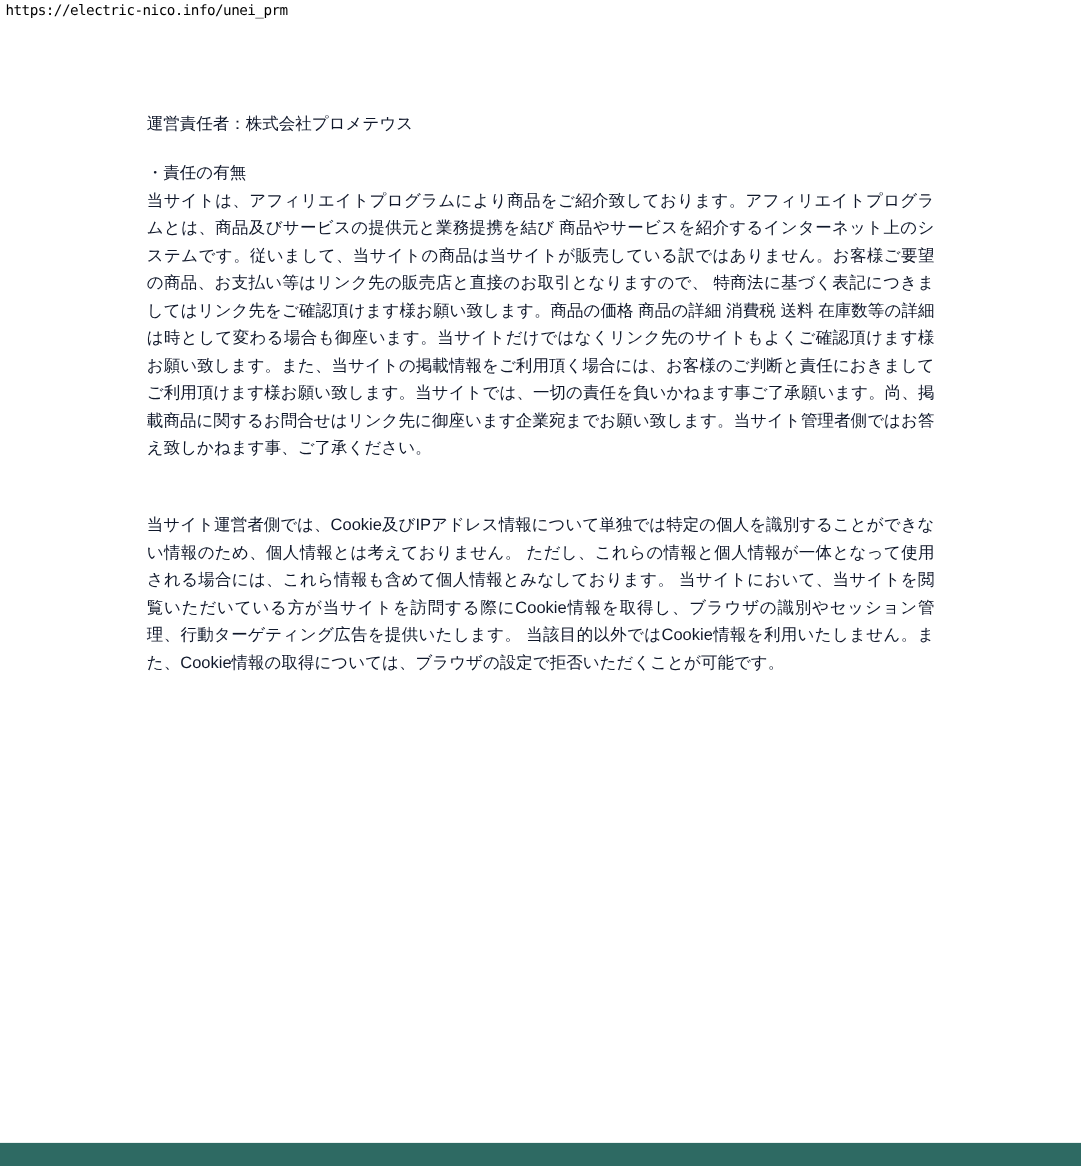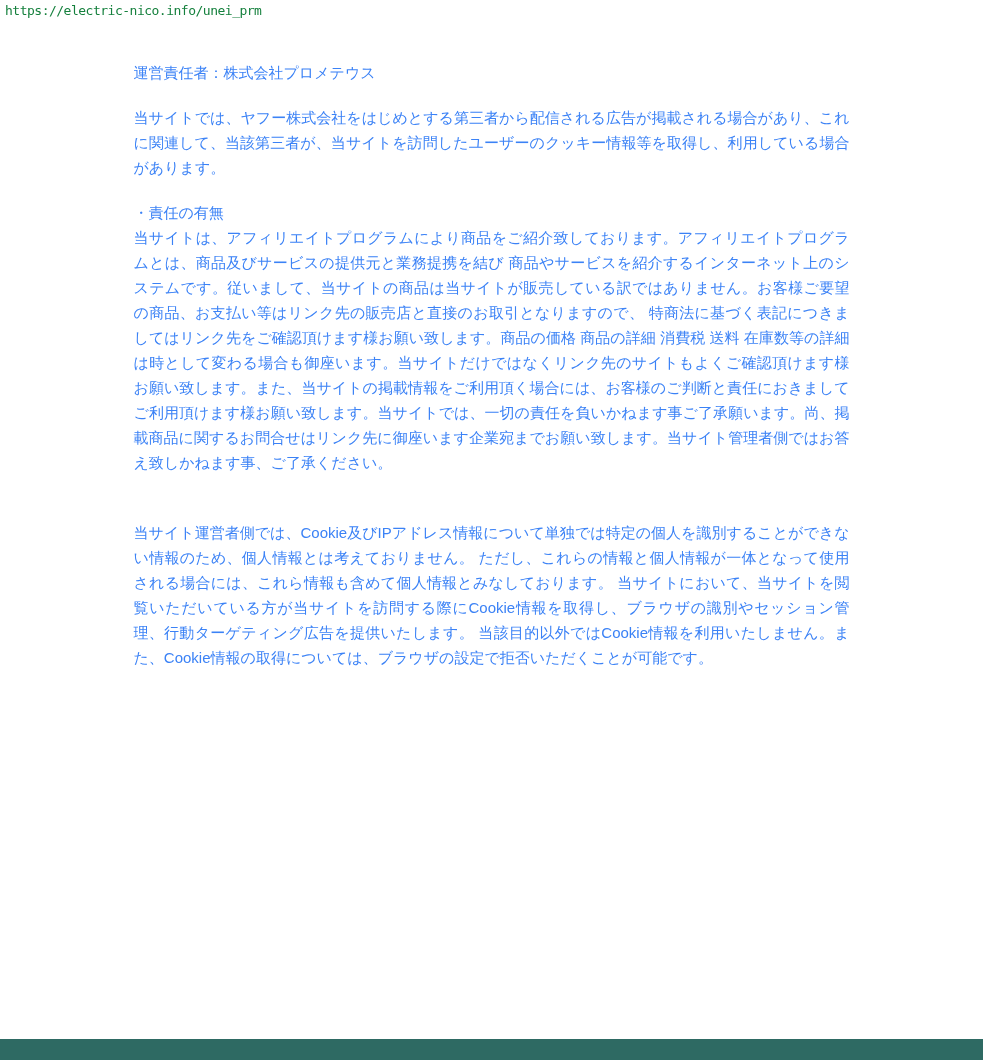--- a/index.html
+++ b/index.html
@@ -14,30 +14,30 @@
     overflow: hidden;
     font-family: "Liberation Sans", "DejaVu Sans", sans-serif;
   }
   .url-header {
     position: absolute;
     top: 3px;
     left: 5px;
     font-family: "DejaVu Sans Mono", "Liberation Mono", monospace;
     font-size: 13px;
     letter-spacing: -0.5px;
-    color: #15803d;
+    color: #000000;
     white-space: nowrap;
   }
   .content {
     width: 716px;
     margin: 0 auto;
-    padding-top: 60px;
+    padding-top: 100px;
     font-size: 15px;
     line-height: 25px;
-    color: #3b82f6;
+    color: #0f172a;
     text-align: justify;
   }
   .content p {
     margin: 0 0 20px 0;
   }
   .footer-bar {
     position: absolute;
     left: 0;
     right: 0;
     bottom: 0;
@@ -52,21 +52,20 @@
 
 <div class="content">
 
   <p>運営責任者：株式会社プロメテウス</p>
 
 
 
 
 
 
-  <p>当サイトでは、ヤフー株式会社をはじめとする第三者から配信される広告が掲載される場合があり、これに関連して、当該第三者が、当サイトを訪問したユーザーのクッキー情報等を取得し、利用している場合があります。</p>
 
   <p><span>・責任の有無</span><br><span>当サイトは、アフィリエイトプログラムにより商品をご紹介致しております。アフィリエイトプログラムとは、商品及びサービスの提供元と業務提携を結び 商品やサービスを紹介するインターネット上のシステムです。従いまして、当サイトの商品は当サイトが販売している訳ではありません。お客様ご要望の商品、お支払い等はリンク先の販売店と直接のお取引となりますので、 特商法に基づく表記につきましてはリンク先をご確認頂けます様お願い致します。商品の価格 商品の詳細 消費税 送料 在庫数等の詳細は時として変わる場合も御座います。当サイトだけではなくリンク先のサイトもよくご確認頂けます様お願い致します。また、当サイトの掲載情報をご利用頂く場合には、お客様のご判断と責任におきましてご利用頂けます様お願い致します。当サイトでは、一切の責任を負いかねます事ご了承願います。尚、掲載商品に関するお問合せはリンク先に御座います企業宛までお願い致します。当サイト管理者側ではお答え致しかねます事、ご了承ください。</span></p>
 
   <p><br><span>当サイト運営者側では、Cookie及びIPアドレス情報について単独では特定の個人を識別することができない情報のため、個人情報とは考えておりません。 ただし、これらの情報と個人情報が一体となって使用される場合には、これら情報も含めて個人情報とみなしております。 当サイトにおいて、当サイトを閲覧いただいている方が当サイトを訪問する際にCookie情報を取得し、ブラウザの識別やセッション管理、行動ターゲティング広告を提供いたします。 当該目的以外ではCookie情報を利用いたしません。また、Cookie情報の取得については、ブラウザの設定で拒否いただくことが可能です。</span></p>
 
 </div>
 
 <div class="footer-bar"></div>
 
 </body></html>

